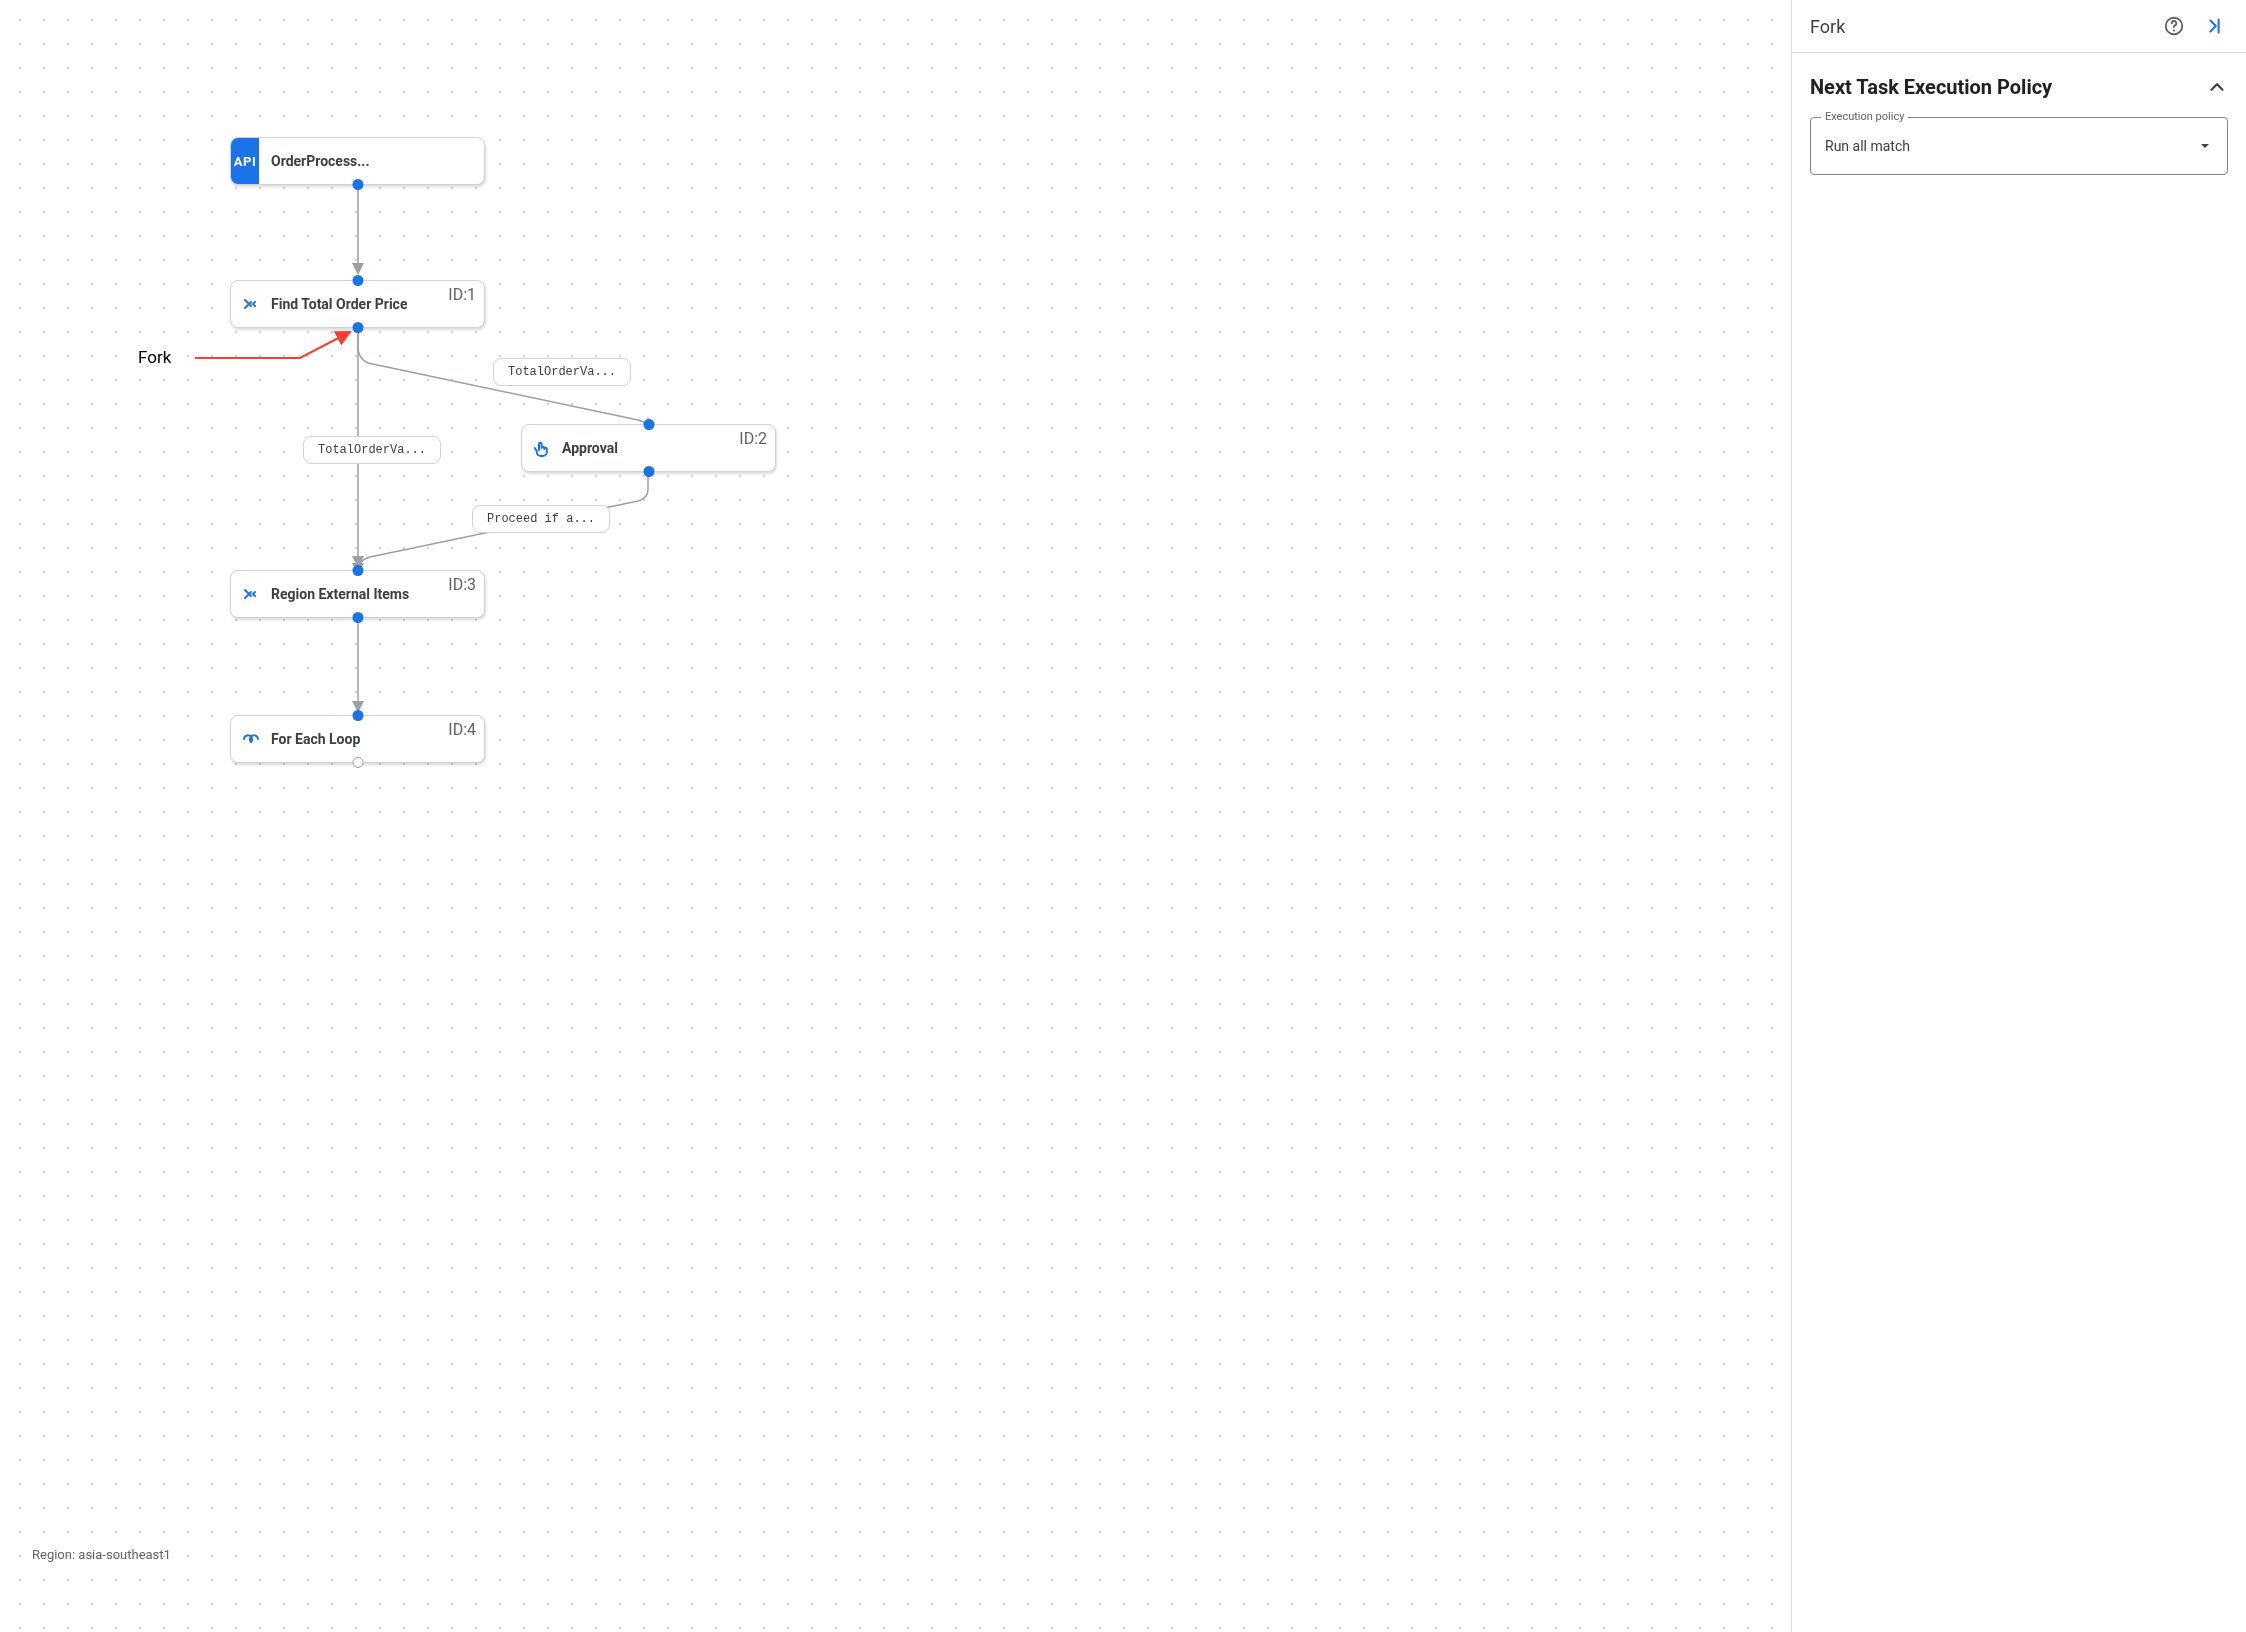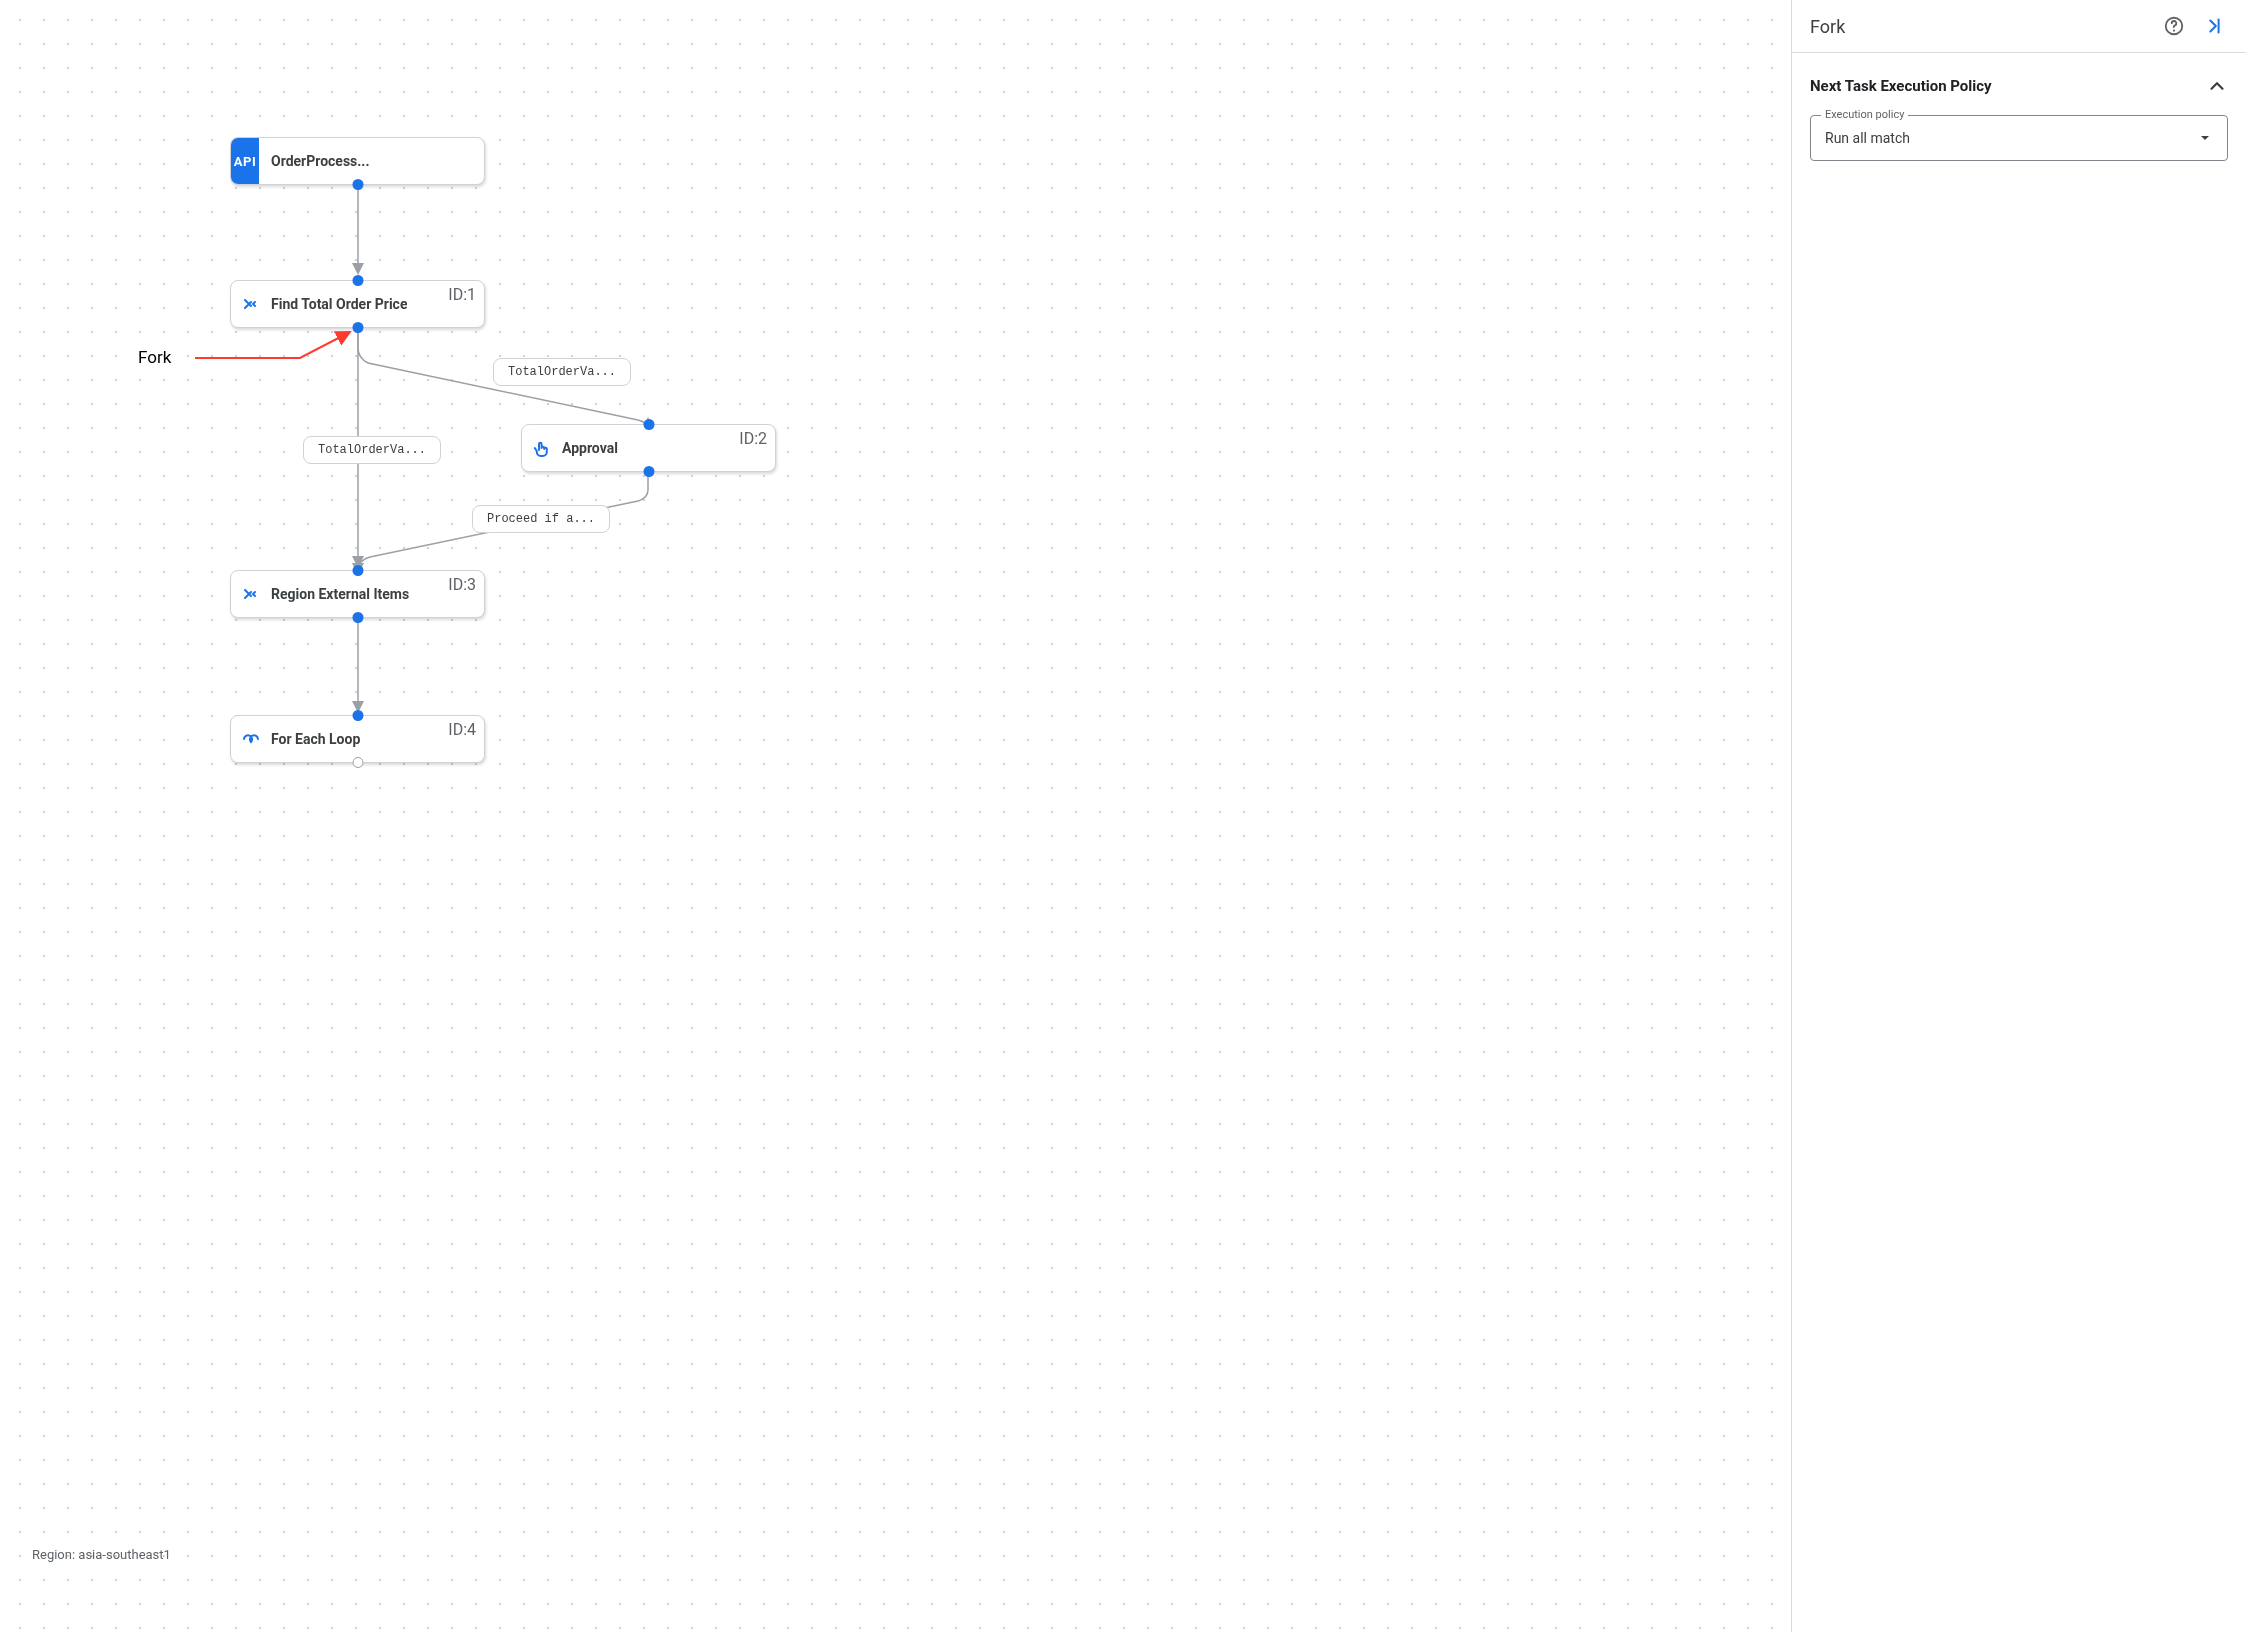--- a/index.html
+++ b/index.html
@@ -92,27 +92,27 @@
   .hdr-icon-btn {
     width: 28px; height: 28px; display:flex; align-items:center; justify-content:center;
     border-radius: 50%; cursor: pointer;
   }
   .panel-body { padding: 6px 18px; }
 
   .section-header {
     display:flex; align-items:center; justify-content:space-between;
     padding: 16px 0 18px; cursor:pointer;
   }
-  .section-title { font-size: 15px; font-weight: 700; color: #202124; }
+  .section-title { font-size: 20px; font-weight: 700; color: #202124; }
 
   .md-select {
     position: relative;
     border: 1px solid #80868b;
     border-radius: 4px;
-    height: 46px;
+    height: 58px;
     display: flex; align-items: center;
     padding: 0 14px;
     cursor: pointer;
   }
   .md-select .legend {
     position: absolute; top: -8px; left: 10px;
     font-size: 11px; color: #5f6368; background: #fff; padding: 0 4px;
   }
   .md-select .value { font-size: 14px; color: #3c4043; flex:1; }
 

